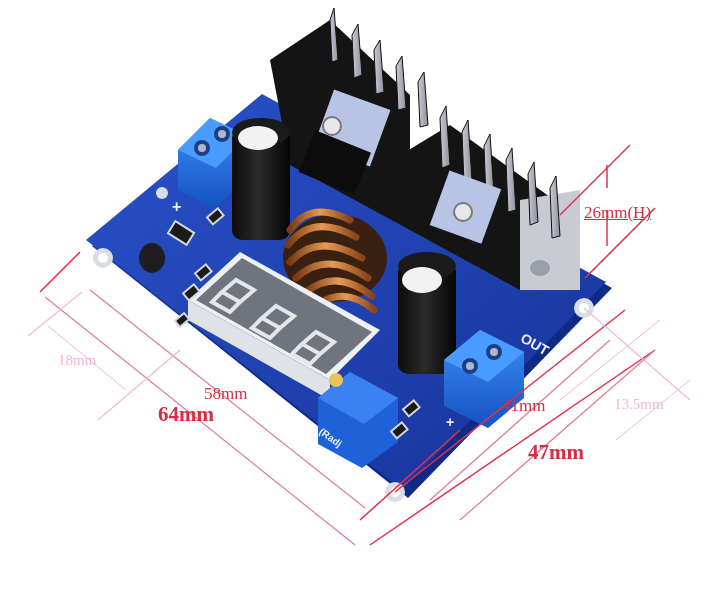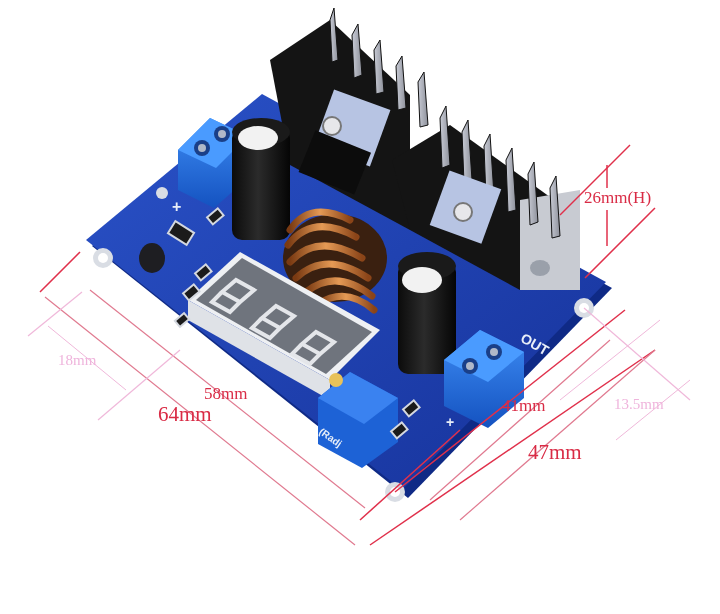--- a/index.html
+++ b/index.html
@@ -1,19 +1,19 @@
 <!DOCTYPE html>
 <html><head>
 <meta charset="utf-8">
 <style>
   html, body { margin: 0; padding: 0; background: #ffffff; }
   body { width: 720px; height: 614px; overflow: hidden; position: relative; font-family: "Liberation Serif", serif; }
   #stage { position: absolute; left: 0; top: 0; width: 720px; height: 614px; }
   .dim-label { position: absolute; white-space: nowrap; font-family: "Liberation Serif", "DejaVu Serif", serif; }
-  .dim-strong { color: #d92b45; font-size: 21px; }
+  .dim-strong { color: #d92b45; font-size: 21px; font-weight: bold; }
   .dim-mid { color: #d92b45; font-size: 17px; }
   .dim-faint { color: #efb4dc; font-size: 15px; }
   .silk { position: absolute; color: #e8eef8; font-family: "Liberation Sans", sans-serif; font-weight: bold; }
 </style>
 </head>
 <body>
 
 <svg id="stage" viewBox="0 0 720 614" xmlns="http://www.w3.org/2000/svg">
   <defs>
     <linearGradient id="pcbGrad" x1="0" y1="0" x2="1" y2="1">
@@ -187,19 +187,19 @@
     <line x1="560" y1="400" x2="660" y2="320" stroke="#f0b8da" stroke-width="1"></line>
     <line x1="616" y1="440" x2="690" y2="380" stroke="#f0b8da" stroke-width="1"></line>
   </g>
 </svg>
 
 <div class="silk" style="left:172px;top:198px;font-size:16px;">+</div>
 <div class="silk" style="left:520px;top:336px;font-size:14px;transform:rotate(30deg);">OUT</div>
 <div class="silk" style="left:446px;top:414px;font-size:14px;">+</div>
 <div class="silk" style="left:318px;top:432px;font-size:10px;transform:rotate(35deg);">(Radj</div>
 
-<div class="dim-label dim-mid" style="left:584px;top:188px;">26mm(H)</div>
+<div class="dim-label dim-mid" style="left:584px;top:203px;text-decoration:underline;">26mm(H)</div>
 <div class="dim-label dim-faint" style="left:58px;top:352px;text-align:center;">18mm</div>
 <div class="dim-label dim-mid" style="left:204px;top:384px;">58mm</div>
 <div class="dim-label dim-strong" style="left:158px;top:402px;">64mm</div>
 <div class="dim-label dim-faint" style="left:614px;top:396px;">13.5mm</div>
 <div class="dim-label dim-mid" style="left:502px;top:396px;">41mm</div>
 <div class="dim-label dim-strong" style="left:528px;top:440px;text-align:center;">47mm</div>
 
 </body></html>

